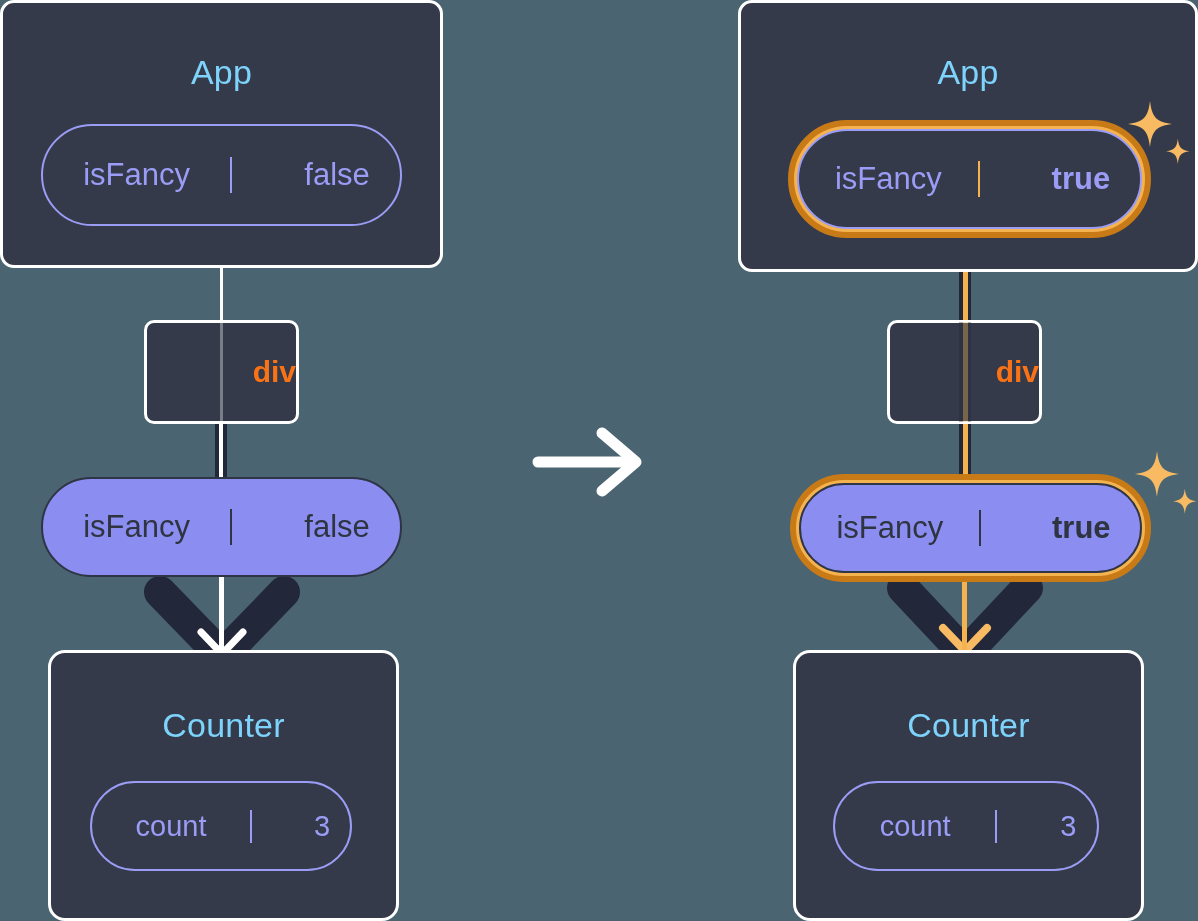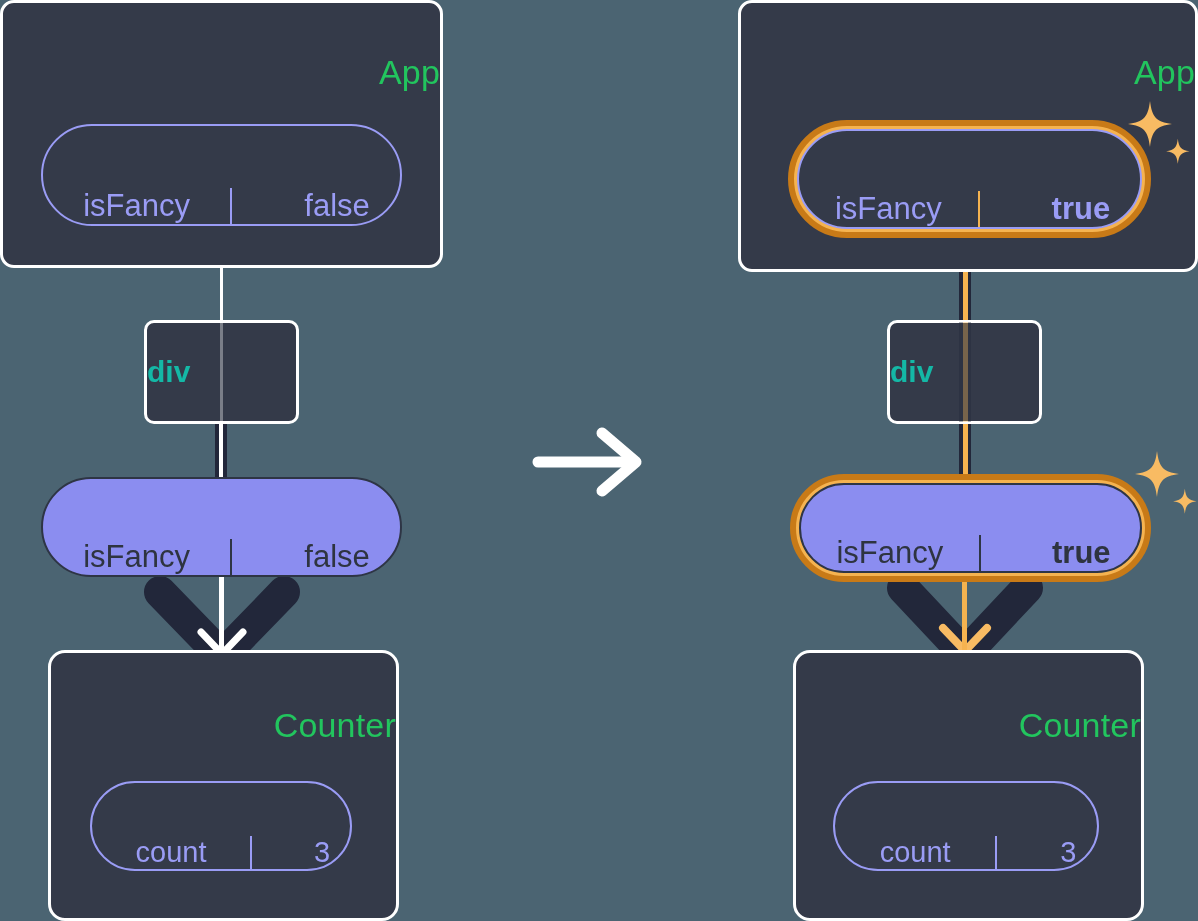--- a/index.html
+++ b/index.html
@@ -22,41 +22,41 @@
     border:3px solid #ffffff;
     box-sizing:border-box;
     z-index:5;
   }
   .box-app{border-radius:14px;}
   .box-div{border-radius:10px;}
   .box-counter{border-radius:17px;}
 
   .box-title{
     position:absolute;left:0;right:0;
-    text-align:right;
-    color:#22c55e;
+    text-align:center;
+    color:#7dd3fc;
     font-size:34px;
     font-weight:400;
     letter-spacing:.2px;
   }
   .div-label{
     position:absolute;left:0;right:0;top:50%;
     transform:translateY(-50%);
-    text-align:left;
-    color:#14b8a6;
+    text-align:right;
+    color:#f97316;
     font-size:30px;
     font-weight:700;
     z-index:3;
   }
 
   
   .pill{
     position:absolute;
     display:flex;
-    align-items:flex-end;
+    align-items:center;
     box-sizing:border-box;
     border-radius:999px;
     overflow:hidden;
     z-index:6;
     gap:42px;
   }
   .pill-outline{
     border:2px solid #9a9cf5;
     background:transparent;
   }

